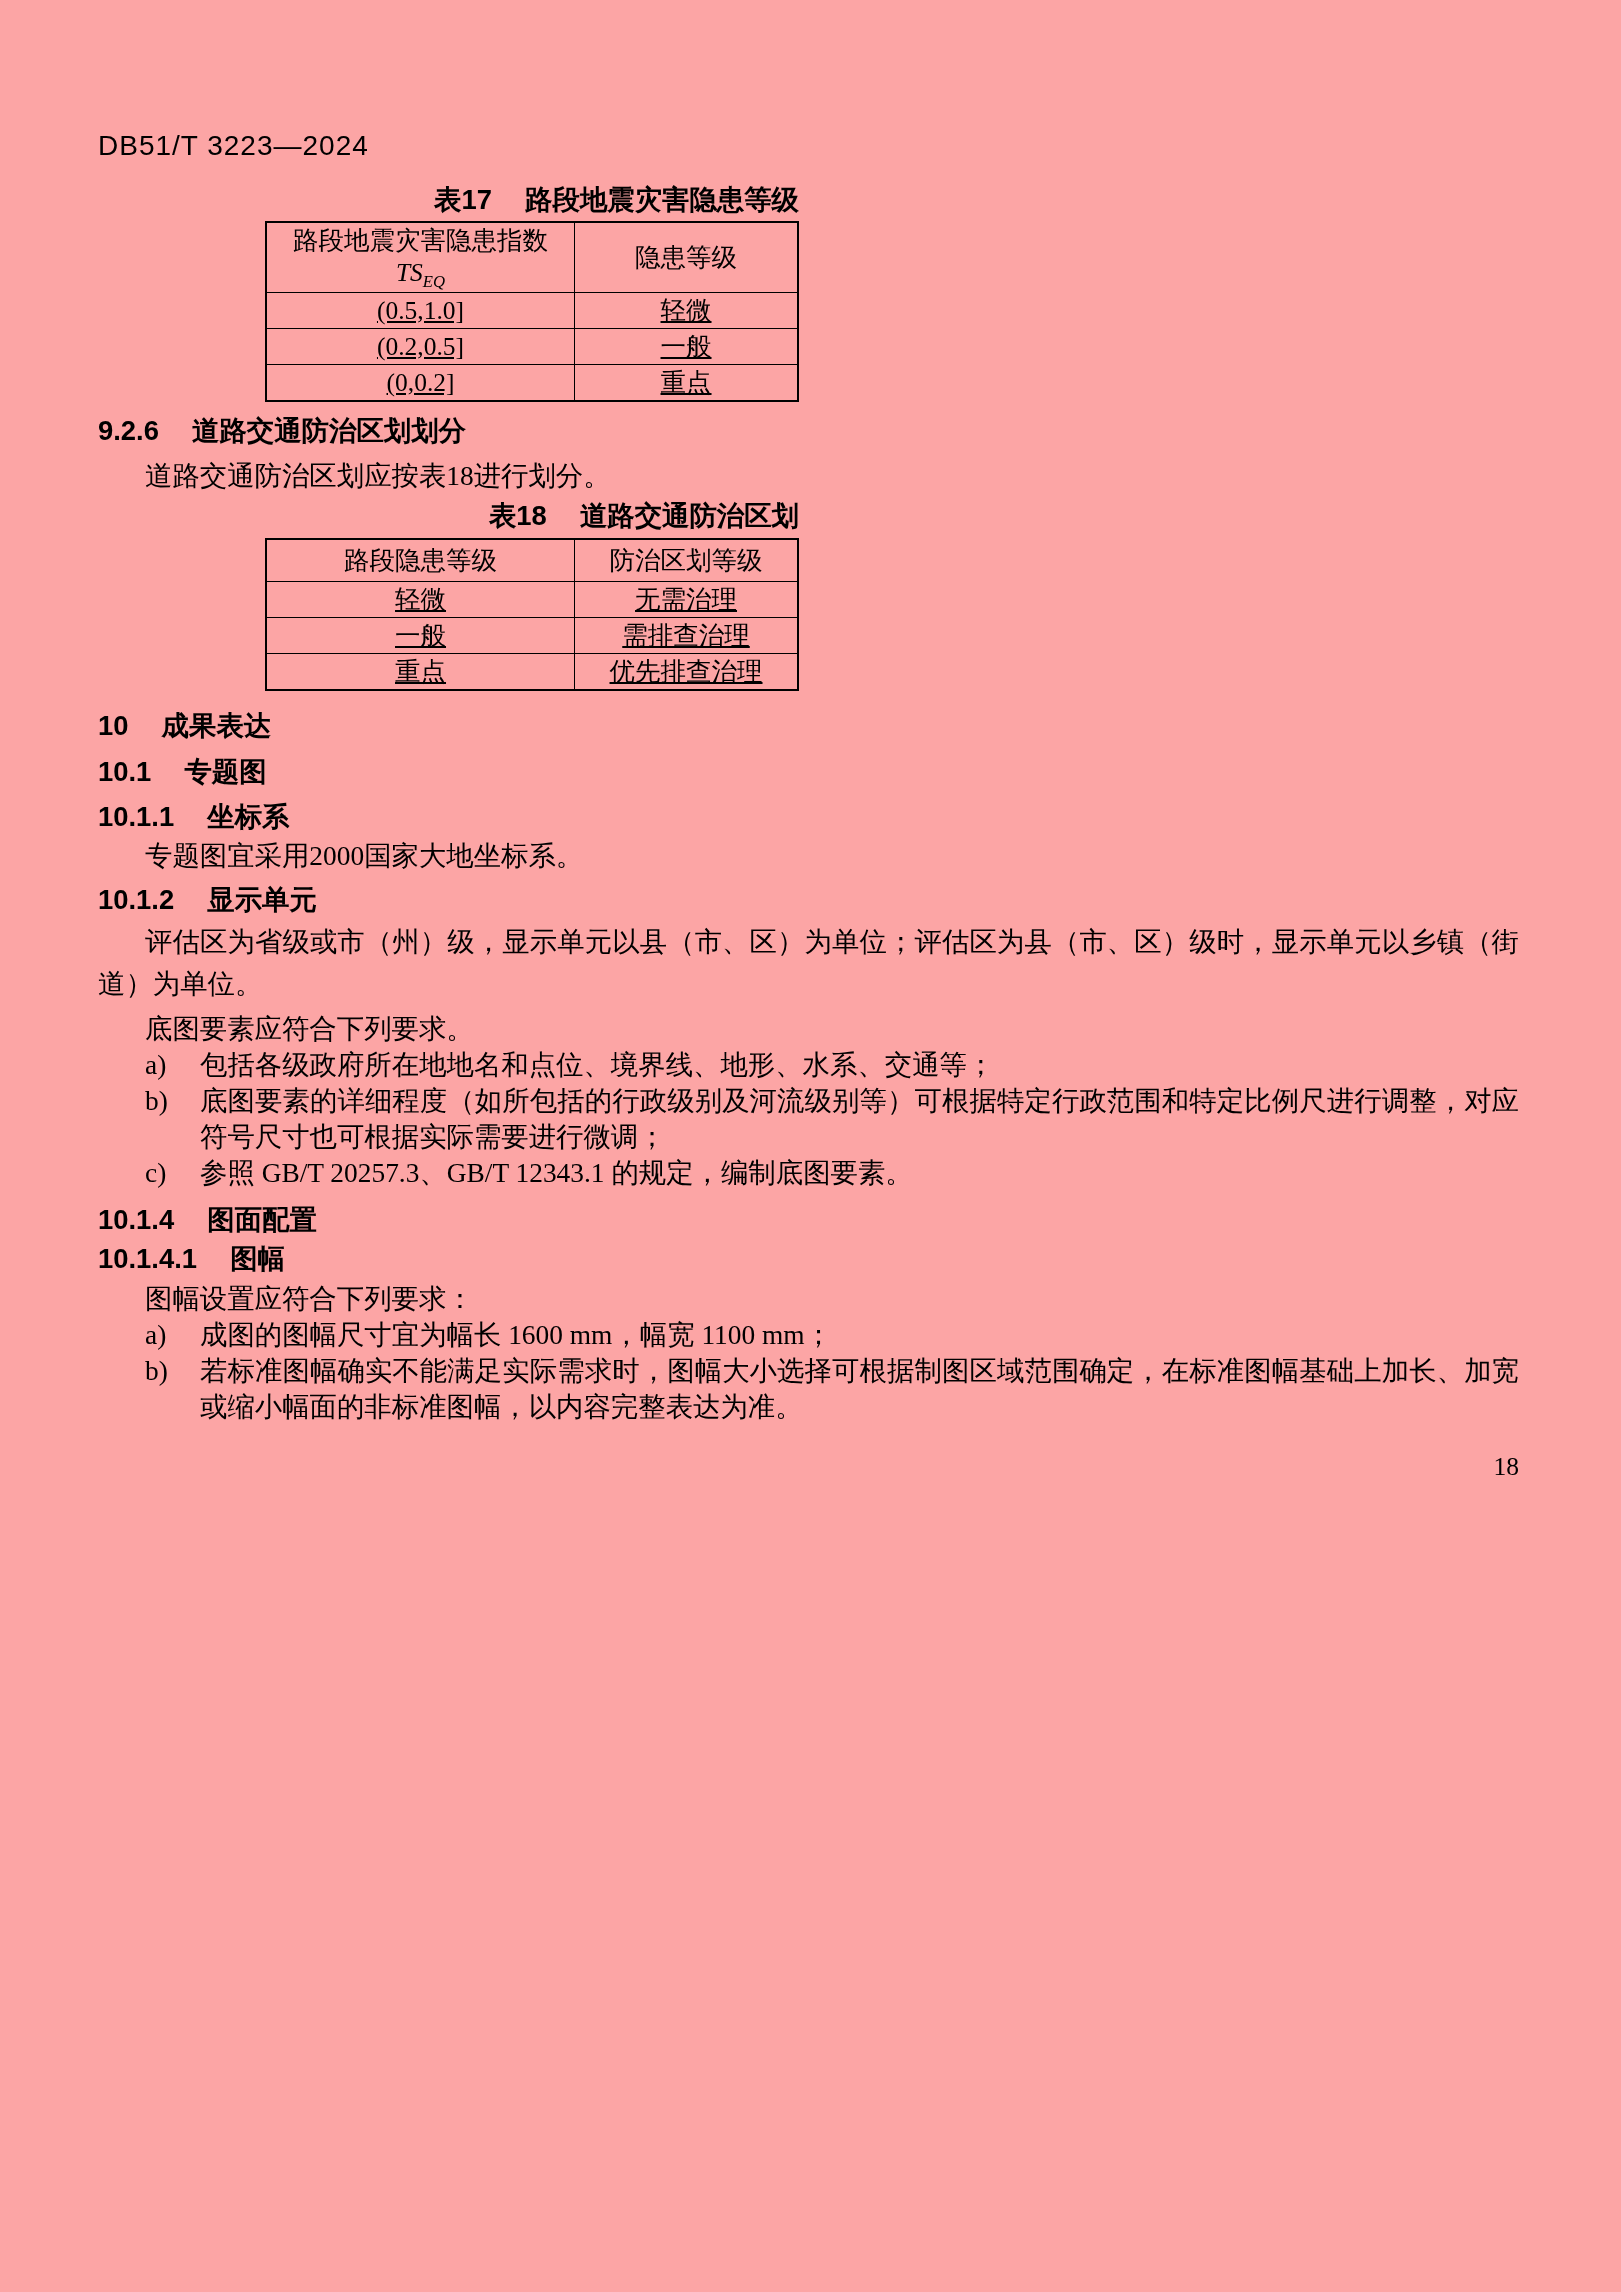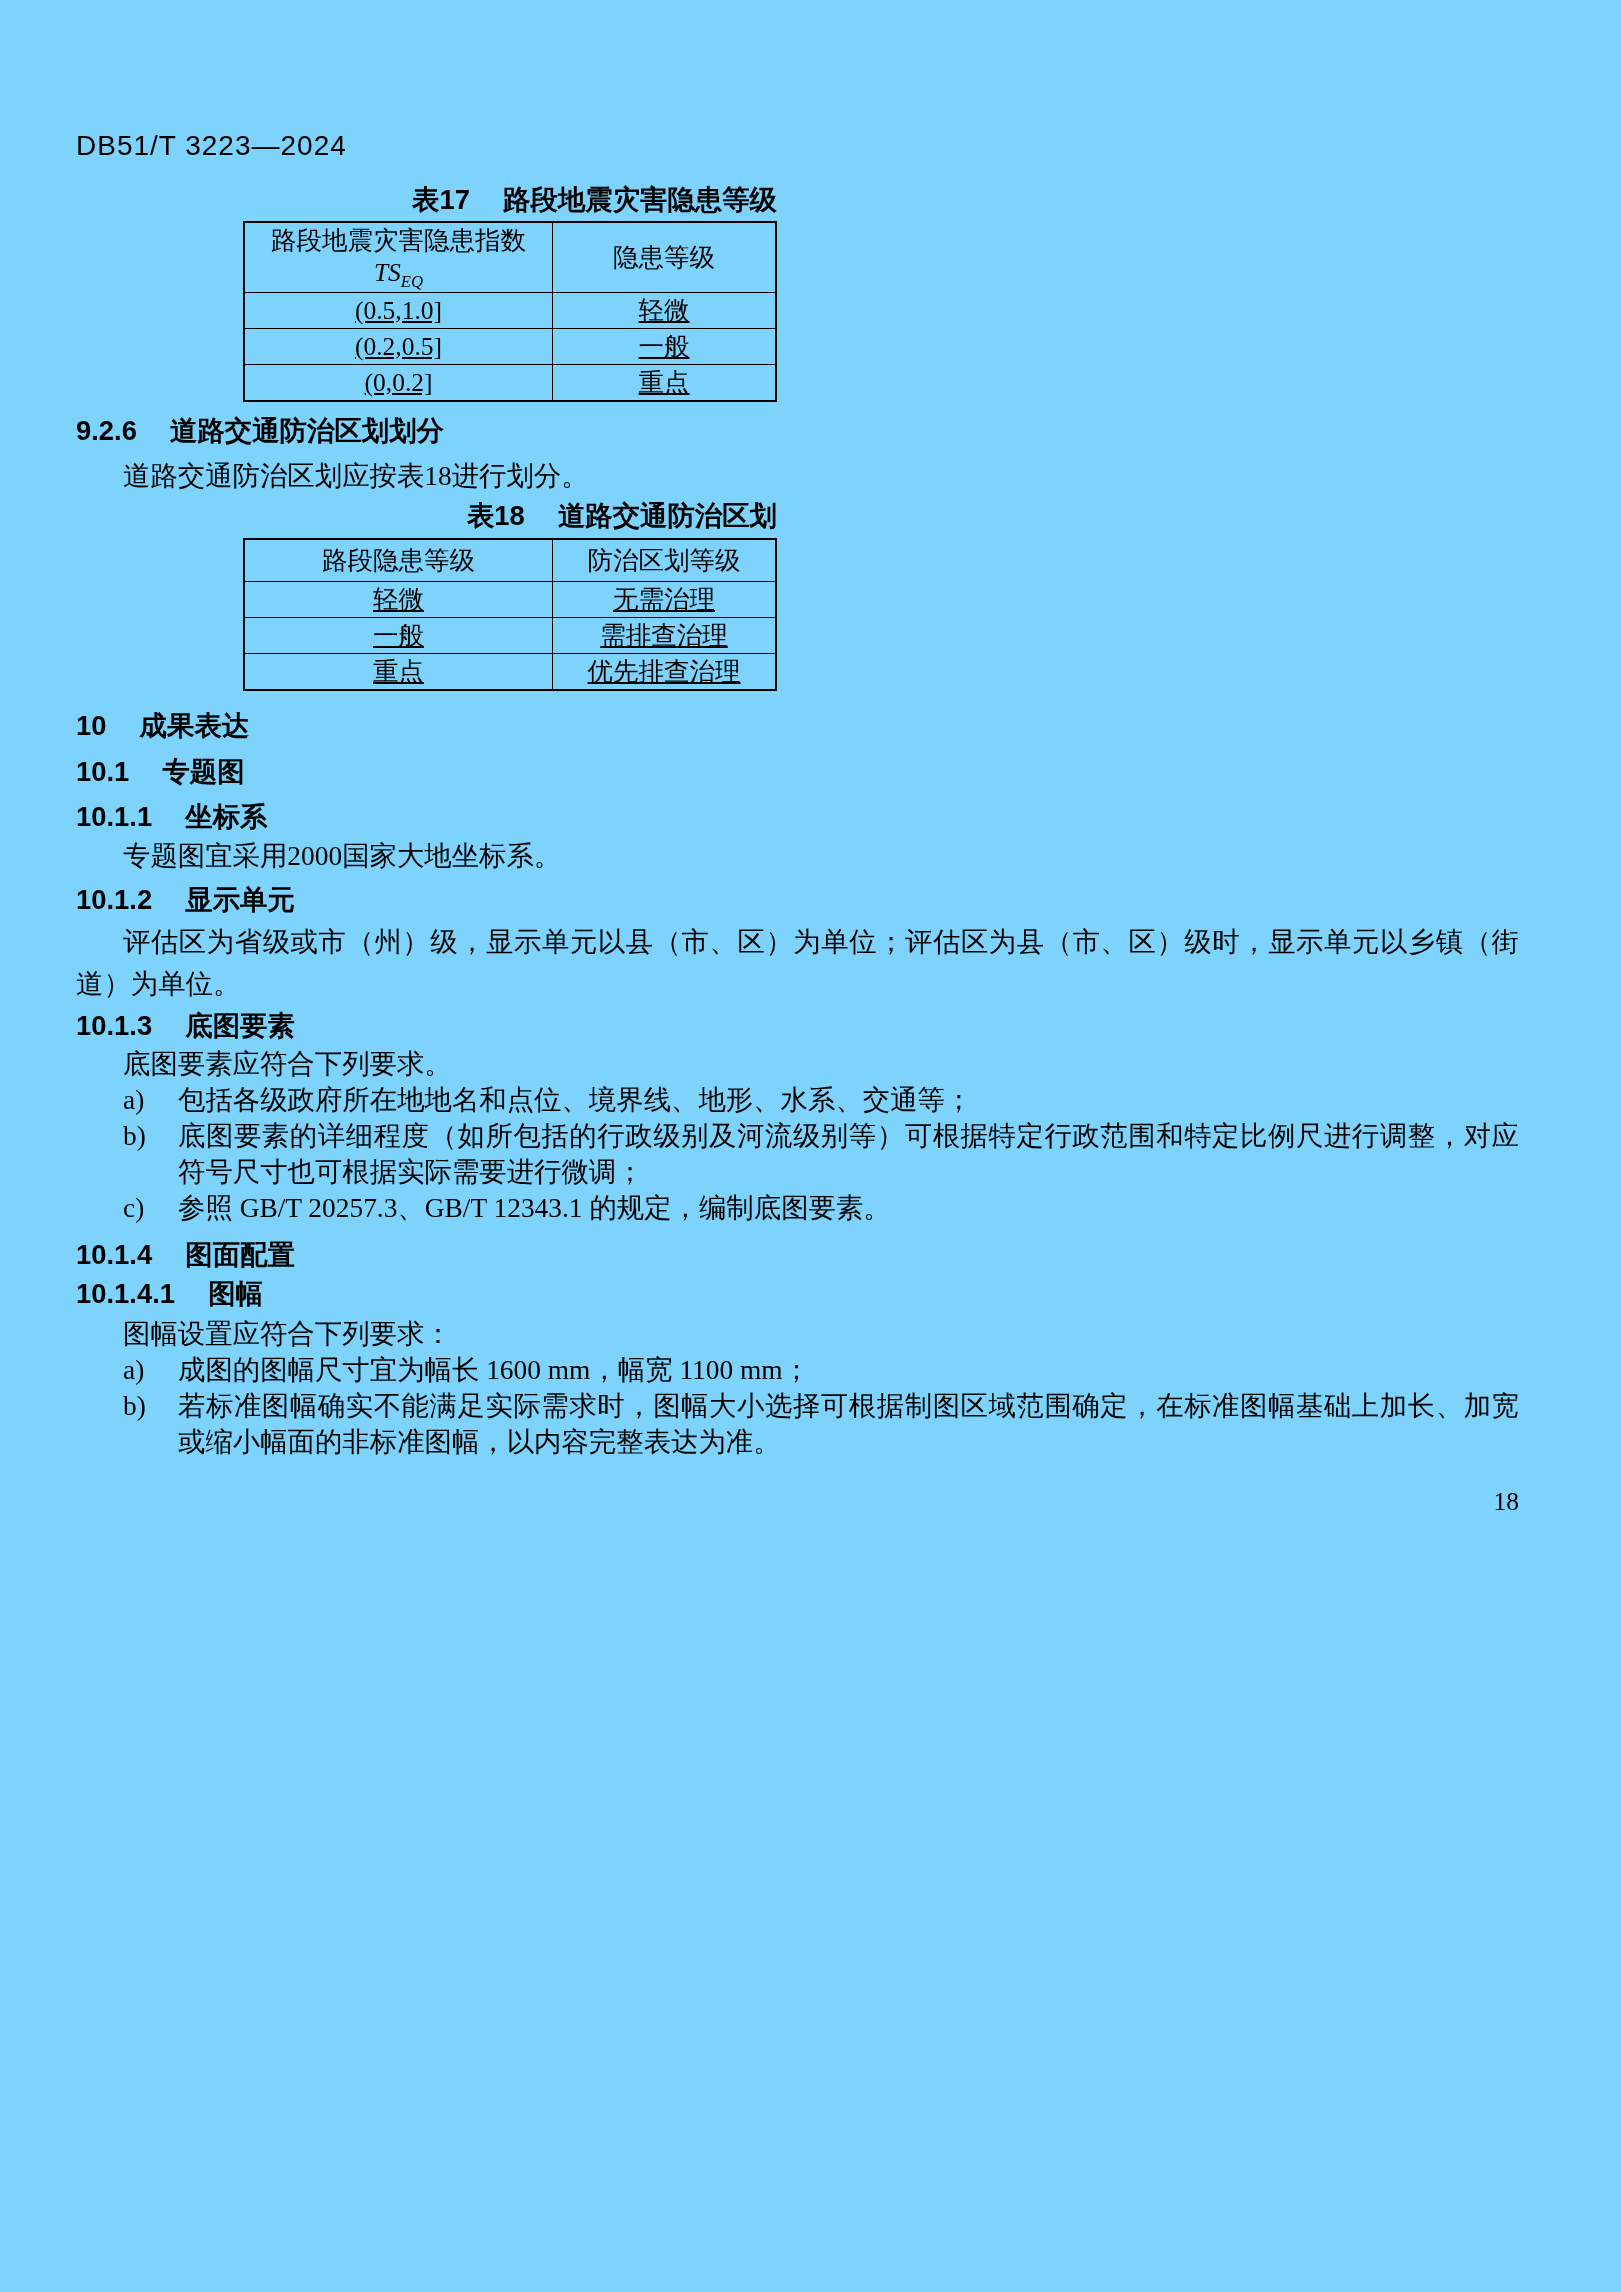--- a/index.html
+++ b/index.html
@@ -1,24 +1,24 @@
 <!DOCTYPE html>
 <html><head>
 <meta charset="utf-8">
 <style>
   * { margin: 0; padding: 0; box-sizing: border-box; }
   html, body { background: #ffffff; }
   .page {
     position: relative;
     width: 1621px;
     height: 2293px;
-    background: #7dd3fc;
+    background: #fca5a5;
     color: #000000;
     font-family: "Liberation Serif", "DejaVu Serif", serif;
-    padding: 0 102px 0 76px;
+    padding: 0 102px 0 98px;
     overflow: hidden;
   }
   .doc-number {
     margin-top: 130px;
     font-family: "Liberation Sans", "DejaVu Sans", sans-serif;
     font-size: 28px;
     line-height: 31px;
     letter-spacing: 1px;
   }
   .table-block { width: 534px; margin-left: 167px; }
@@ -167,24 +167,20 @@
     <span class="h-title">坐标系</span>
   </div>
   <p class="para" style="margin-top:3.9px">专题图宜采用2000国家大地坐标系。</p>
 
   <div class="heading" style="margin-top:7.8px">
     <span class="h-num">10.1.2</span>
     <span class="h-title">显示单元</span>
   </div>
   <p class="para" style="margin-top:7.8px">评估区为省级或市（州）级，显示单元以县（市、区）为单位；评估区为县（市、区）级时，显示单元以乡镇（街道）为单位。</p>
 
-  <div class="heading" style="margin-top:5.9px">
-    <span class="h-num">10.1.3</span>
-    <span class="h-title">底图要素</span>
-  </div>
   <p class="lead" style="margin-top:5.9px">底图要素应符合下列要求。</p>
   <div class="list">
     <div class="list-item">
       <span class="li-label">a)</span>
       <span class="li-text">包括各级政府所在地地名和点位、境界线、地形、水系、交通等；</span>
     </div>
     <div class="list-item">
       <span class="li-label">b)</span>
       <span class="li-text">底图要素的详细程度（如所包括的行政级别及河流级别等）可根据特定行政范围和特定比例尺进行调整，对应符号尺寸也可根据实际需要进行微调；</span>
     </div>

